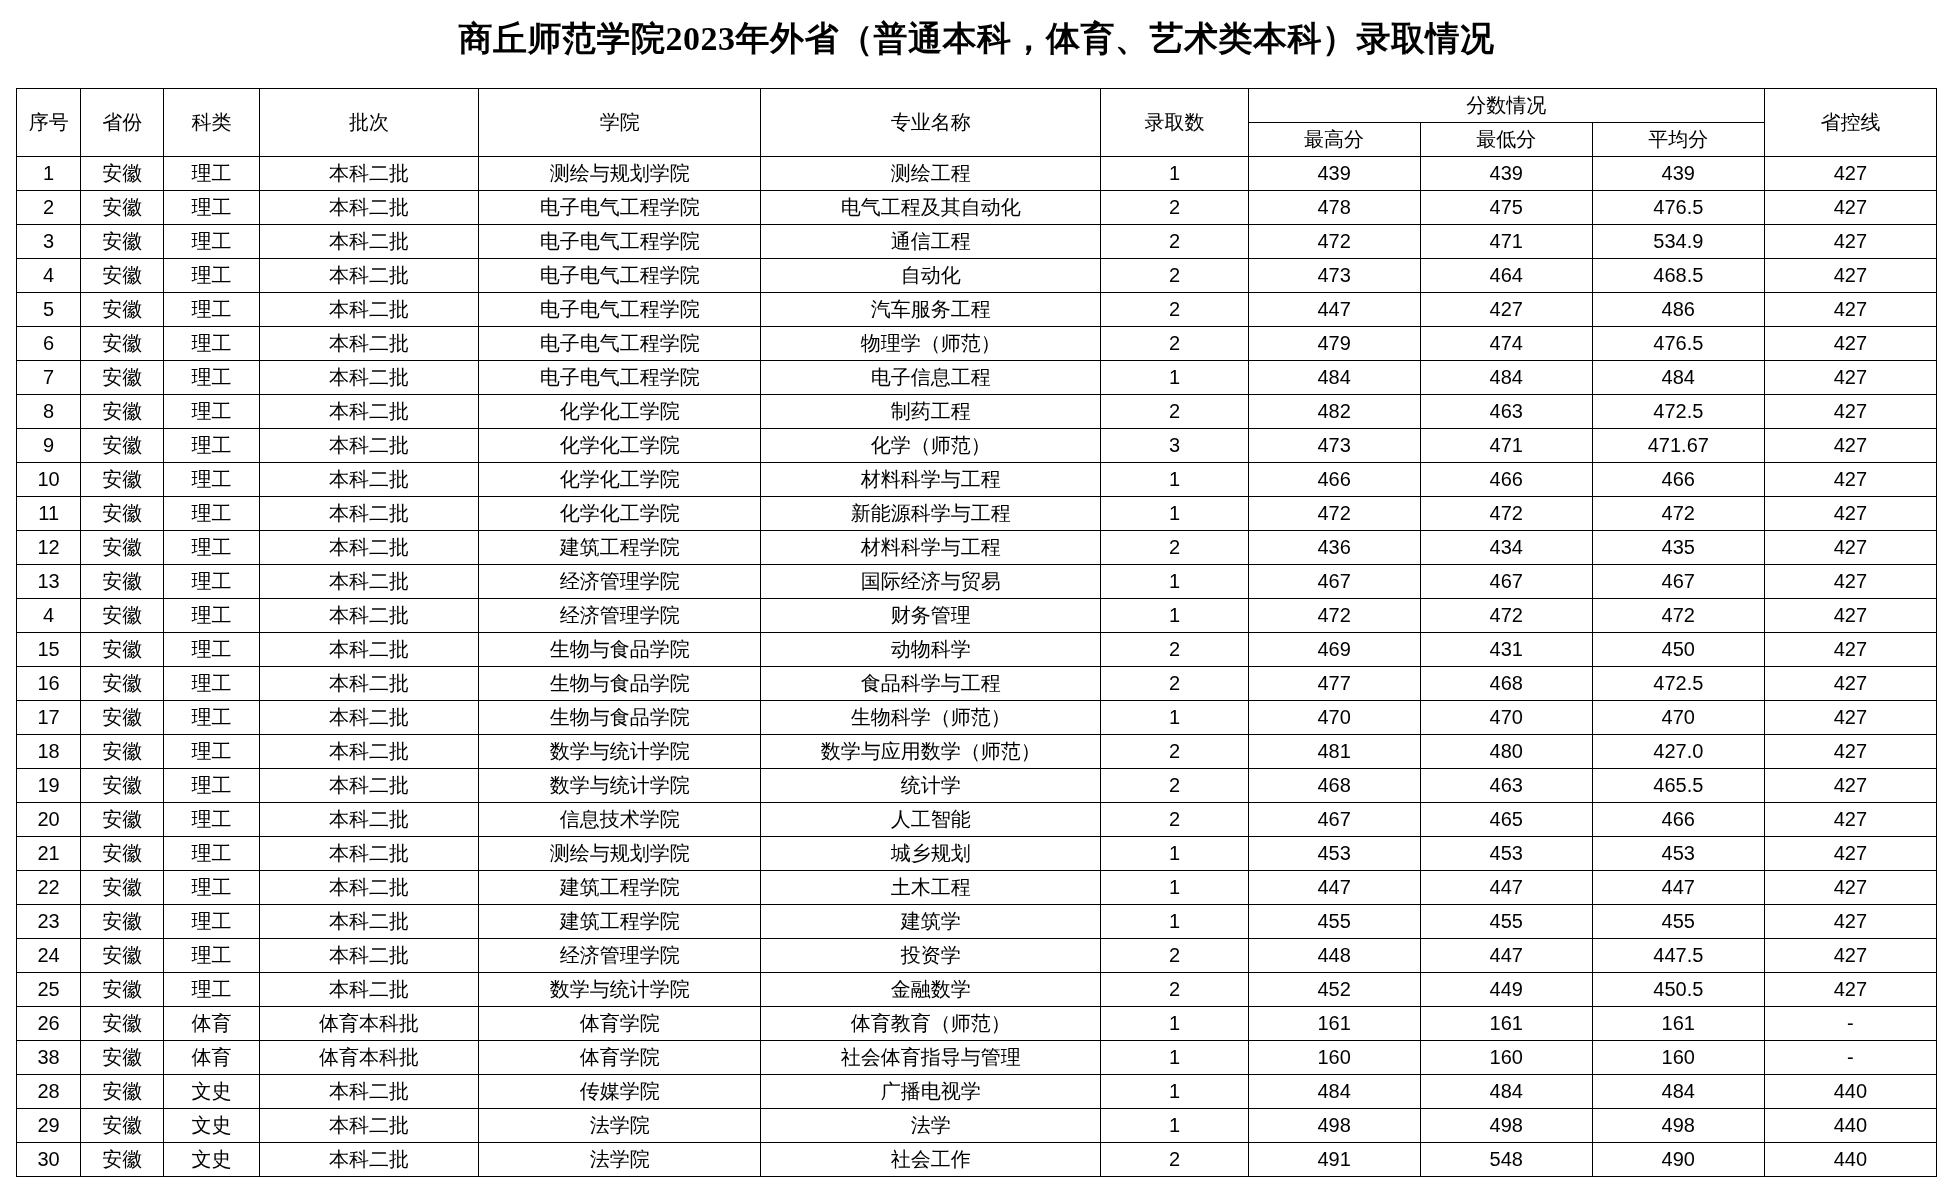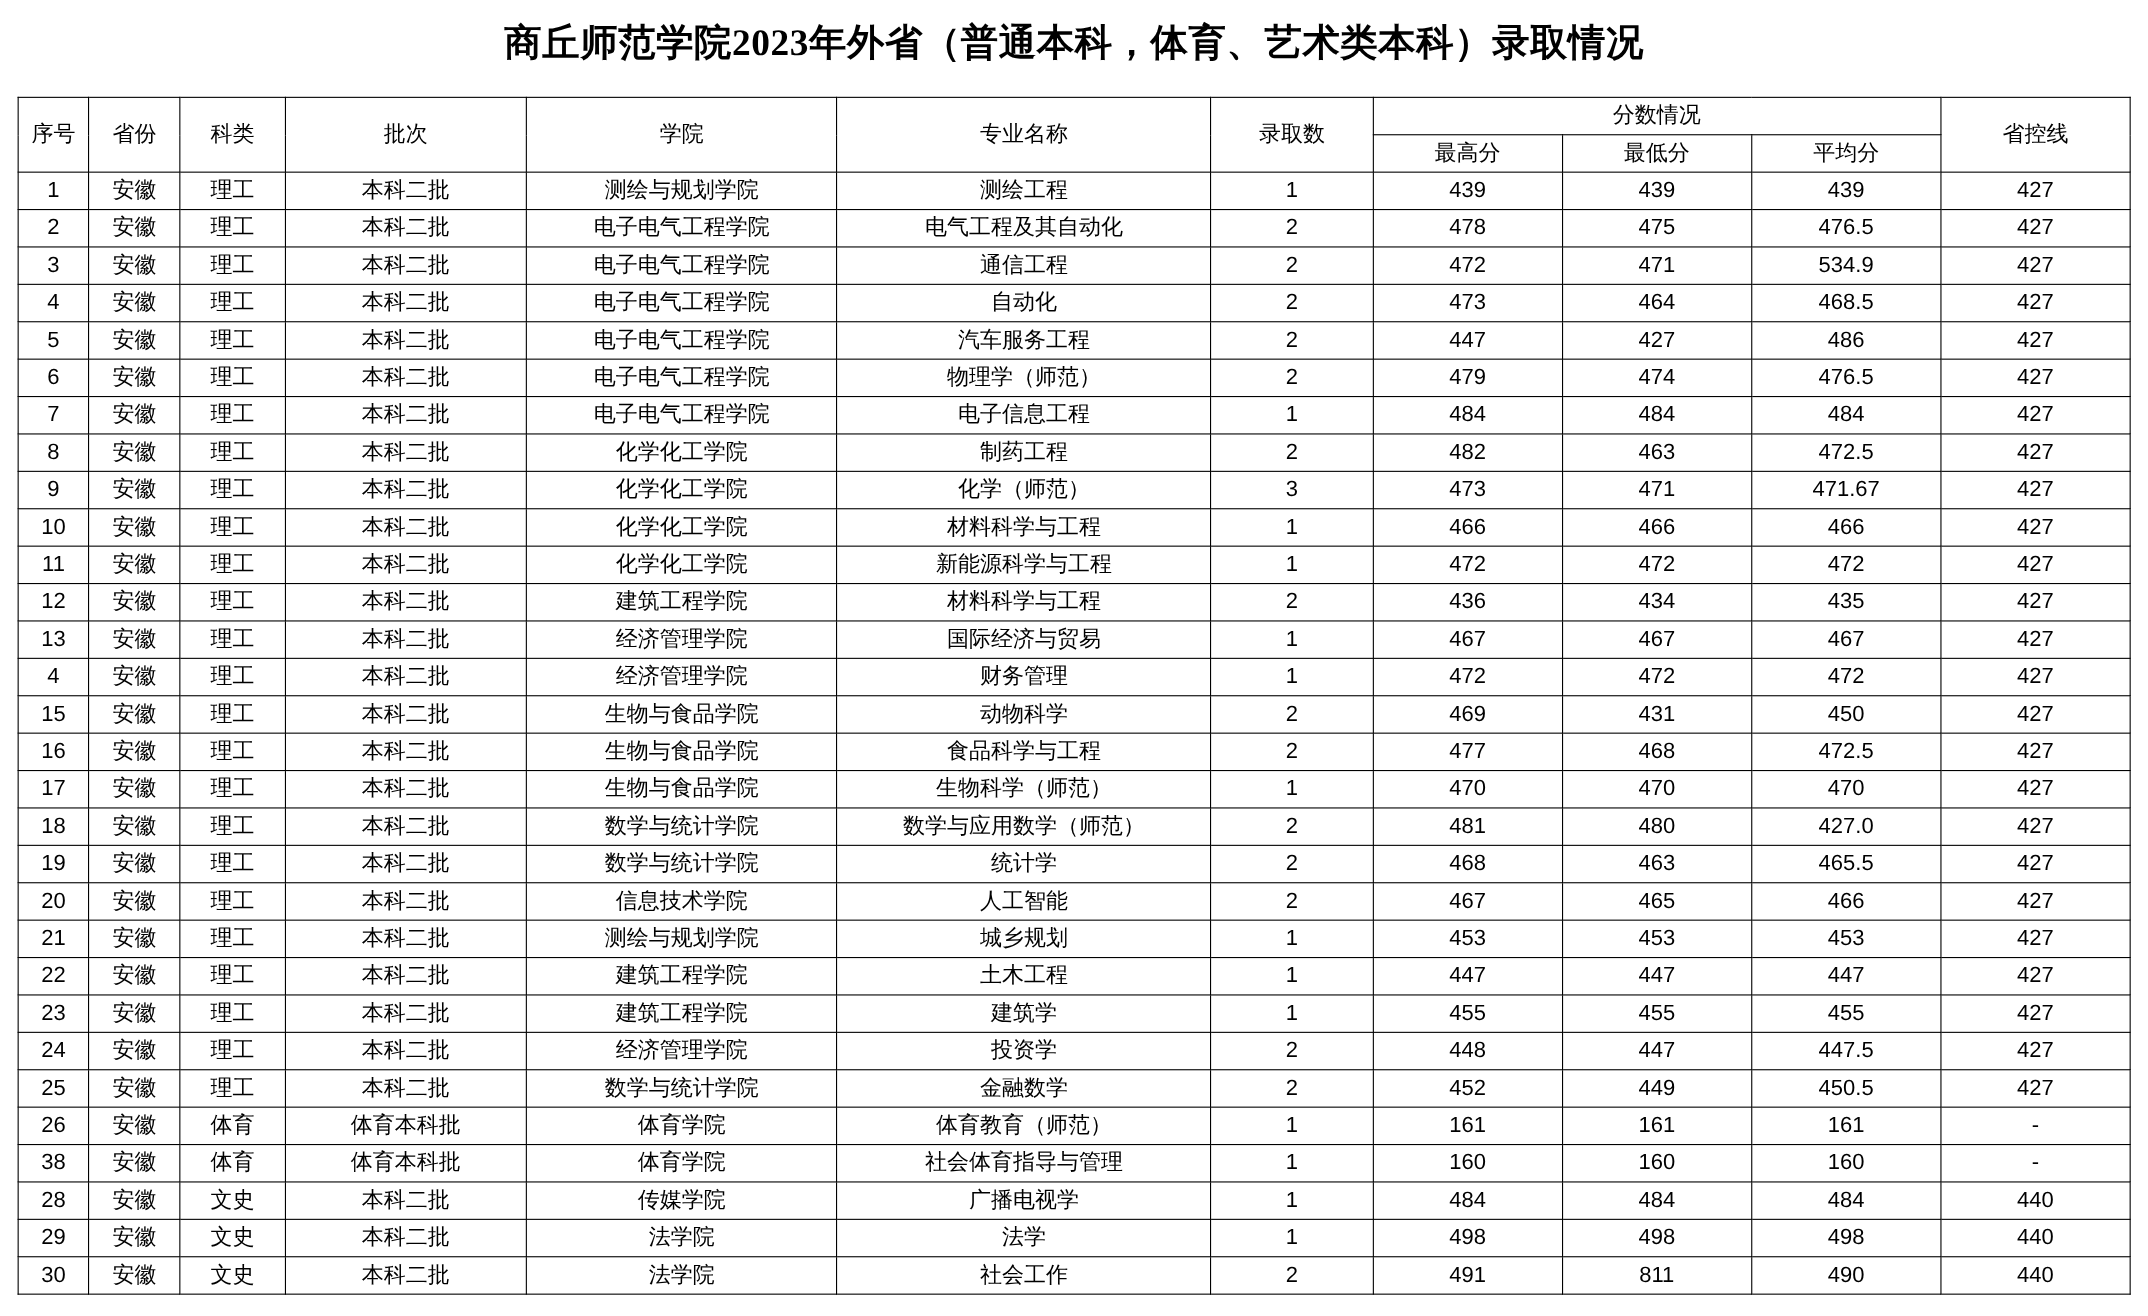--- a/index.html
+++ b/index.html
@@ -492,21 +492,21 @@
           </tr>
           <tr>
             <td class="cell-idx">30</td>
             <td>安徽</td>
             <td>文史</td>
             <td>本科二批</td>
             <td>法学院</td>
             <td>社会工作</td>
             <td class="num">2</td>
             <td class="num">491</td>
-            <td class="num">811</td>
+            <td class="num">548</td>
             <td class="num">490</td>
             <td class="num">440</td>
           </tr>
         </tbody>
     </table>
   </div>
 
 </div>
 
 </body></html>

